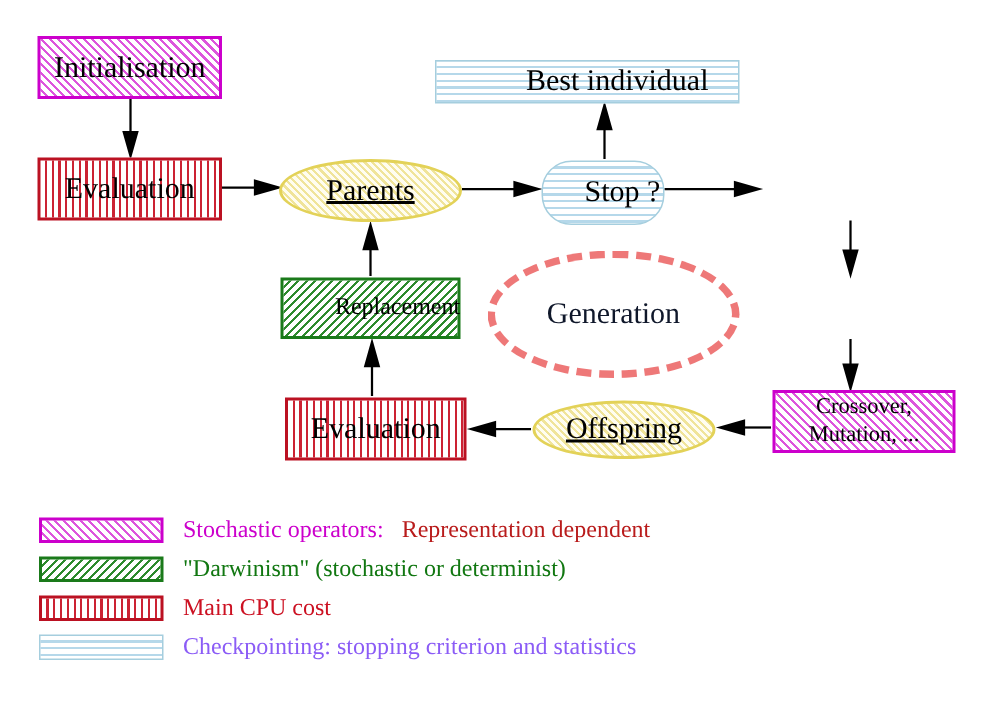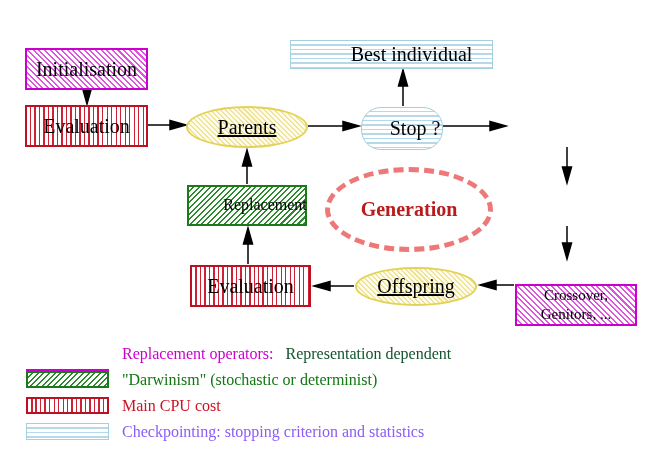--- a/index.html
+++ b/index.html
@@ -17,21 +17,20 @@
     text-align:center;
     color:#000000;
     font-size:20px;
     line-height:1.05;
   }
   
   .hatch-magenta{
     border:2px solid #cc00cc;
     background-color:#ffffff;
     background-image:repeating-linear-gradient(45deg,rgba(0,0,0,0) 0px,rgba(0,0,0,0) 2.5px,#dd55dd 2.5px,#dd55dd 4px);
-    margin-top:24px;
   }
   .hatch-green{
     border:2px solid #1a7a1a;
     background-color:#ffffff;
     background-image:repeating-linear-gradient(135deg,rgba(0,0,0,0) 0px,rgba(0,0,0,0) 2.5px,#2d8a2d 2.5px,#2d8a2d 4px);
   }
   .stripe-red{
     border:2px solid #bb1122;
     background-color:#ffffff;
     background-image:repeating-linear-gradient(90deg,rgba(0,0,0,0) 0px,rgba(0,0,0,0) 3px,#cc2233 3px,#cc2233 4.5px);
@@ -45,42 +44,41 @@
     border:2px solid #e3d258;
     background-color:#fffdf0;
     background-image:repeating-linear-gradient(45deg,rgba(0,0,0,0) 0px,rgba(0,0,0,0) 2px,#f0e49a 2px,#f0e49a 3.5px);
   }
   .ellipse{border-radius:50%;text-decoration:underline;}
   .rounded{border-radius:20px;padding-left:26px;}
 
   .generation-ellipse{
     border:5px dashed #ee7878;
     border-radius:50%;
-    color:#b91c1c;
+    color:#0f172a;
     background:transparent;
-    font-weight:bold;
   }
 
   #arrow-layer{position:absolute;left:0;top:0;pointer-events:none;}
 
   
   .legend-row{position:absolute;left:26px;height:17px;display:flex;align-items:center;}
   .legend-swatch{
     position:absolute;left:0;top:0;
     box-sizing:border-box;
     width:83px;height:17px;
   }
   .legend-label{
     position:absolute;left:96px;
     white-space:nowrap;
     font-size:16px;
     line-height:17px;
   }
   .t-magenta{color:#cc00cc;}
-  .t-yellow{color:#14532d;}
+  .t-yellow{color:#b91c1c;}
   .t-green{color:#117711;}
   .t-red{color:#cc1122;}
   .t-cyan{color:#8b5cf6;}
   .gap{display:inline-block;width:12px;}
   .two-line{font-size:15px;line-height:1.25;}
 </style>
 </head>
 <body>
 
 <div id="canvas">
@@ -149,27 +147,27 @@
 
   <div class="node generation-ellipse" style="left:325px;top:167px;width:168px;height:85px;">Generation</div>
 
 
   <div class="node stripe-red" style="left:190px;top:265px;width:121px;height:42px;">Evaluation</div>
 
   <div class="node hatch-yellow ellipse" style="left:355px;top:267px;width:122px;height:39px;">Offspring</div>
 
   <div class="node hatch-magenta two-line" style="left:515px;top:260px;width:122px;height:42px;flex-direction:column;">
     <span>Crossover,</span>
-    <span>Genitors, ...</span>
+    <span>Mutation, ...</span>
   </div>
 
   <div class="legend-row" style="top:345px;">
     <span class="legend-swatch hatch-magenta"></span>
     <span class="legend-label">
-      <span class="t-magenta">Replacement operators:</span><span class="gap"></span><span class="t-yellow">Representation dependent</span>
+      <span class="t-magenta">Stochastic operators:</span><span class="gap"></span><span class="t-yellow">Representation dependent</span>
     </span>
   </div>
 
   <div class="legend-row" style="top:371px;">
     <span class="legend-swatch hatch-green"></span>
     <span class="legend-label t-green">"Darwinism" (stochastic or determinist)</span>
   </div>
 
   <div class="legend-row" style="top:397px;">
     <span class="legend-swatch stripe-red"></span>

